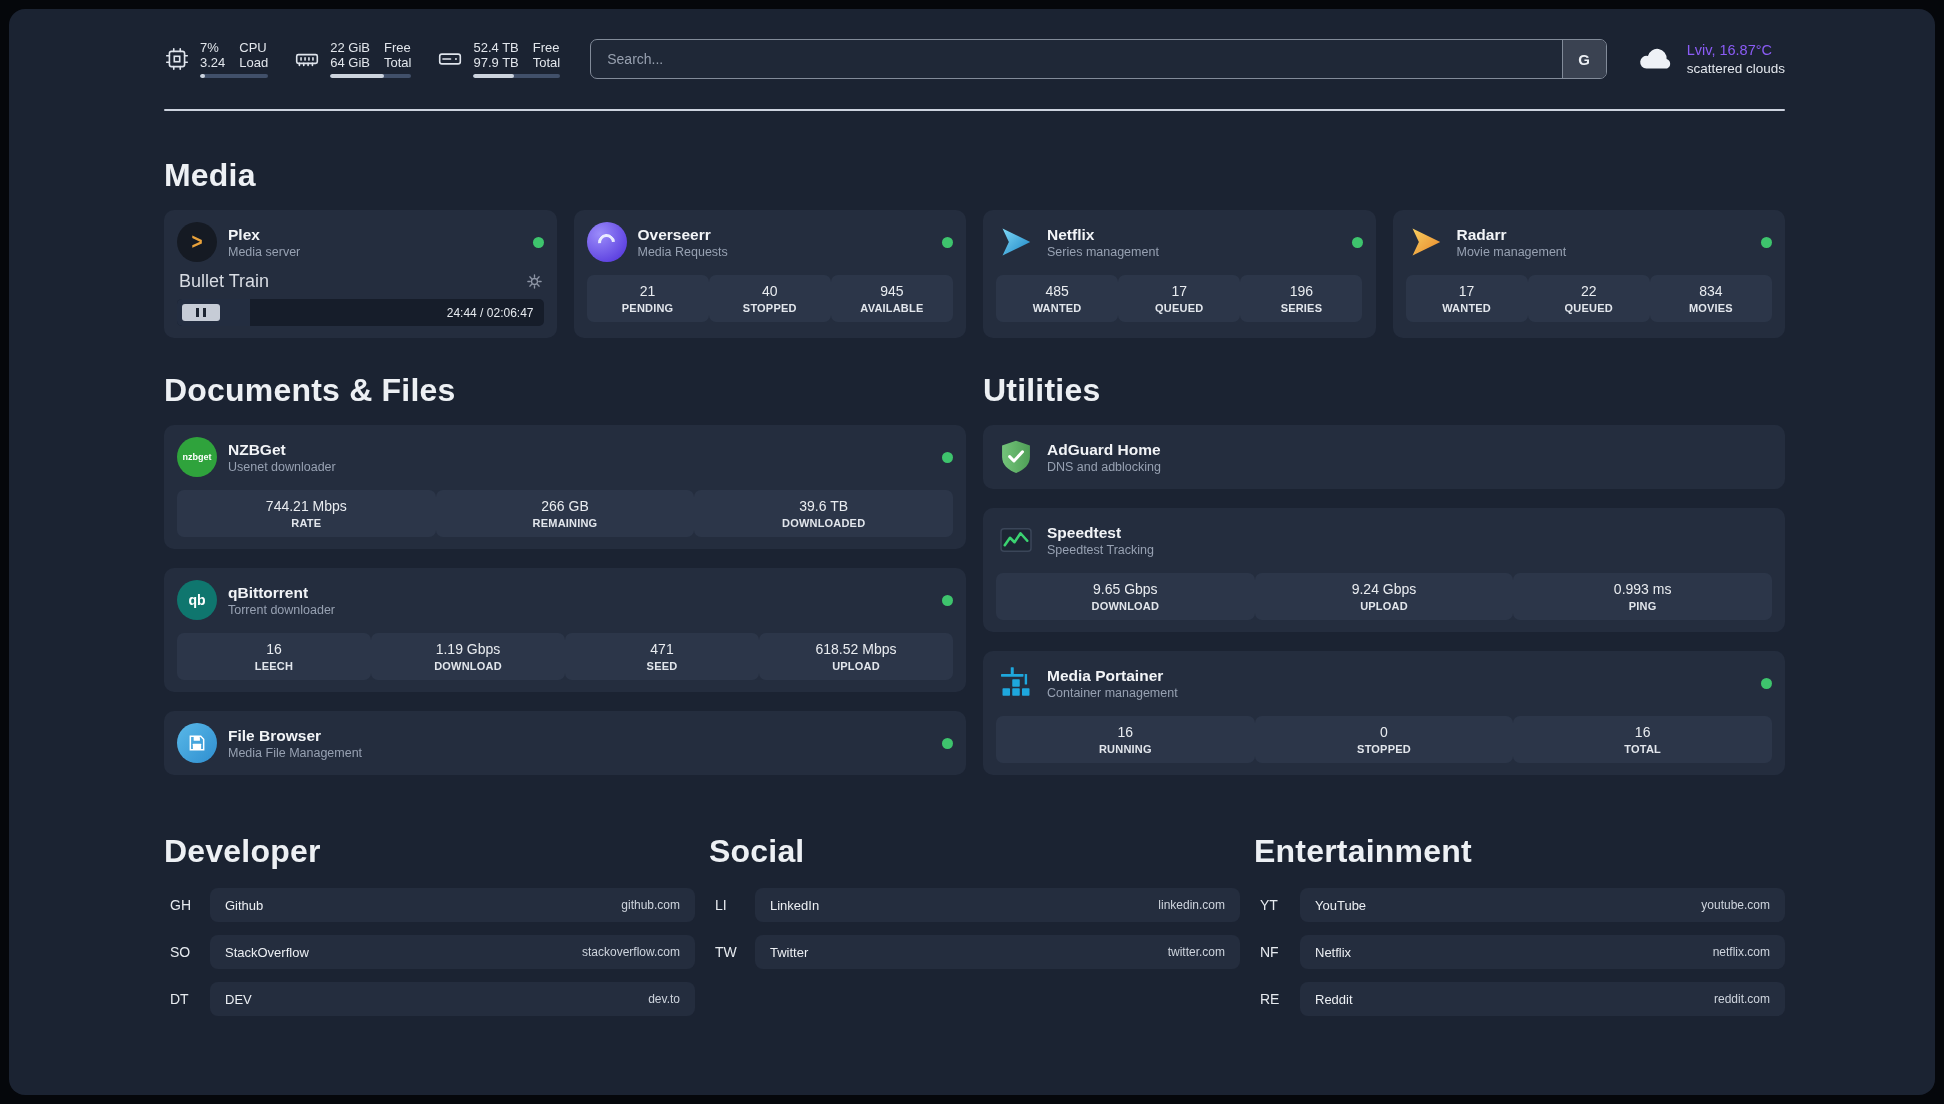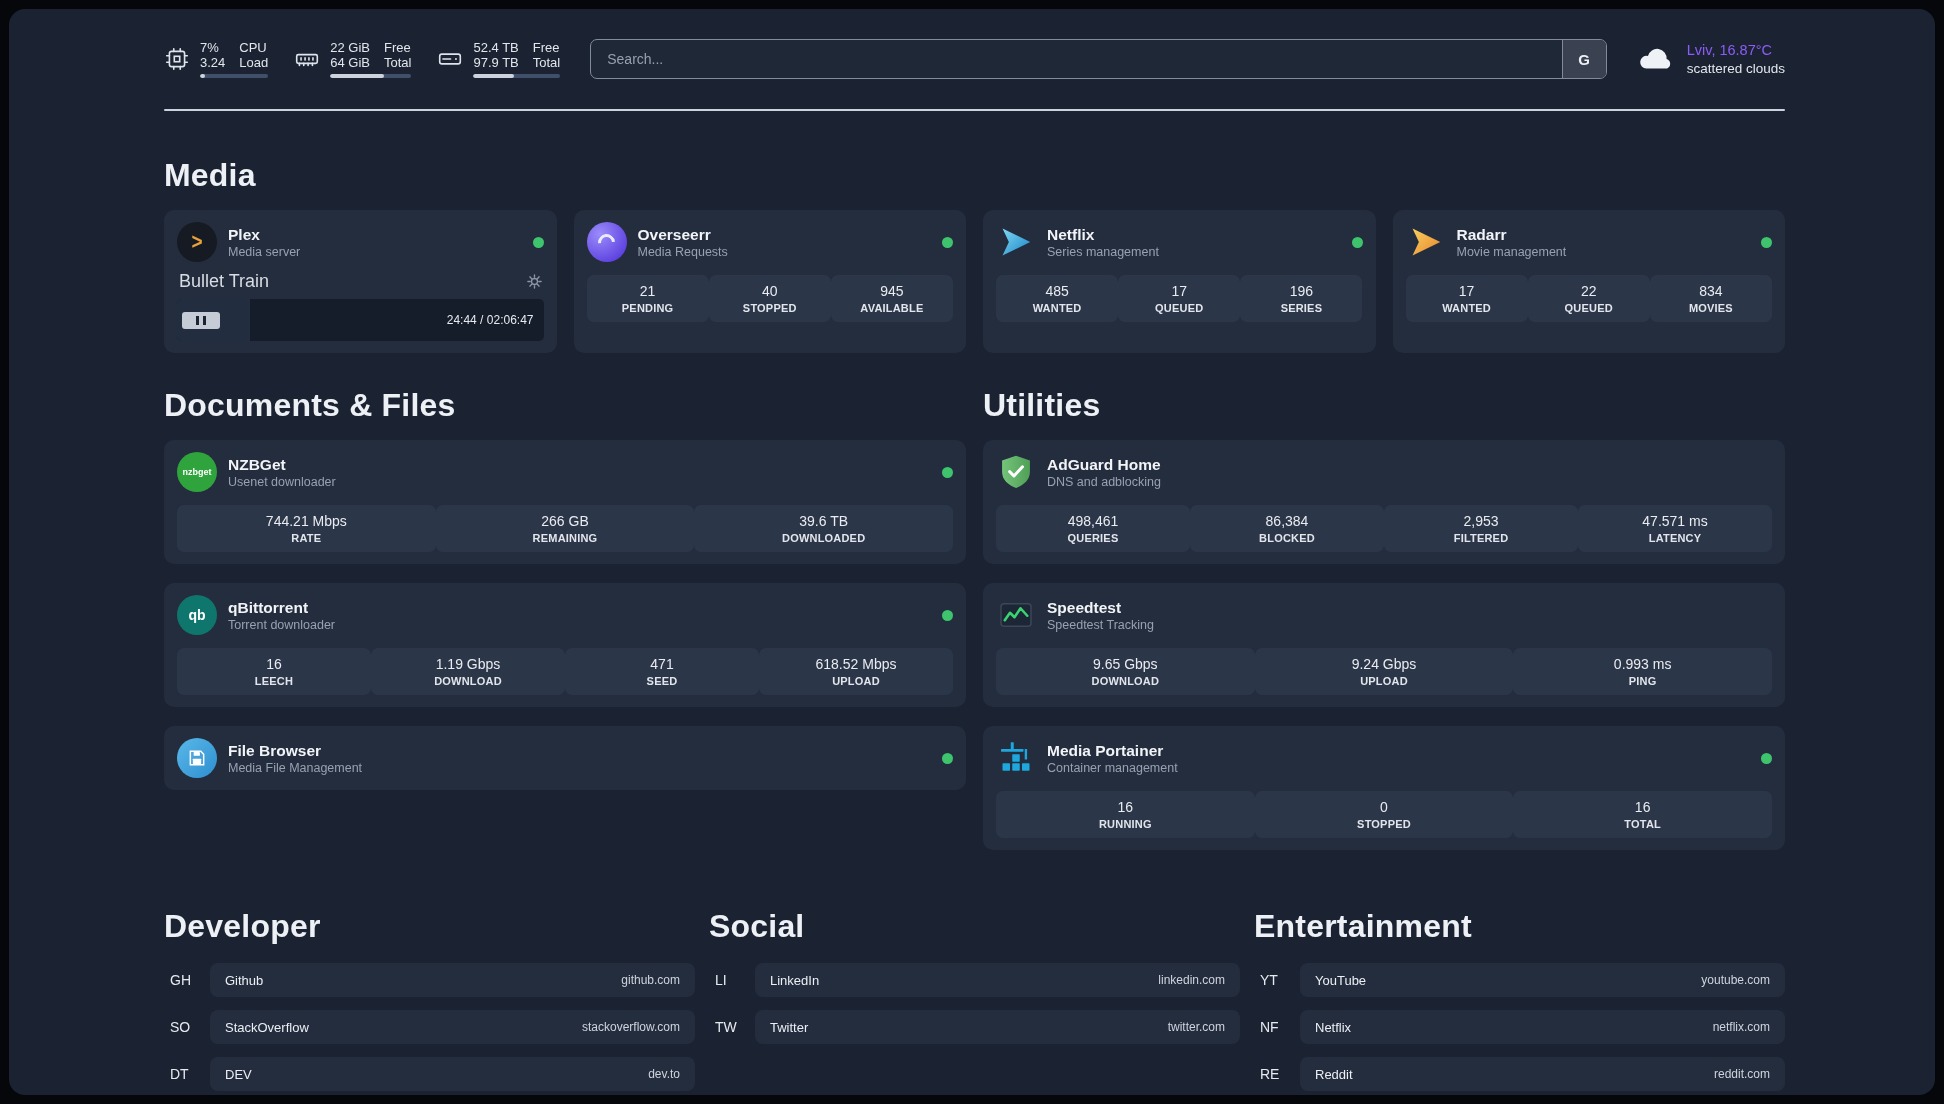--- a/index.html
+++ b/index.html
@@ -48,21 +48,21 @@
 
   .stat-row{display:grid;grid-auto-flow:column;grid-auto-columns:1fr;margin-top:13px;}
   .stat{background:#2c3649;border-radius:7px;text-align:center;padding:8px 4px 7px;}
   .stat-value{font-size:14px;color:#e9ecf0;line-height:17px;white-space:nowrap;}
   .stat-label{font-size:11px;font-weight:700;color:#e2e6ec;line-height:14px;margin-top:1px;letter-spacing:.2px;}
 
   
   .np-row{display:flex;align-items:center;margin-top:9px;padding:0 2px;}
   .np-title{font-size:18px;color:#d8dce3;}
   .gear{margin-left:auto;cursor:pointer;display:flex;align-items:center;}
-  .player{margin-top:7px;height:42px;background:#161d2a;border-radius:5px;display:flex;align-items:center;
+  .player{margin-top:7px;height:27px;background:#161d2a;border-radius:5px;display:flex;align-items:center;
           position:relative;padding:0 10px 0 5px;overflow:hidden;}
   .player-progress{position:absolute;left:0;top:0;bottom:0;background:#232d40;}
   .pause-pill{width:38px;height:17px;background:#c6ccd6;border-radius:3px;border:none;display:flex;align-items:center;
               justify-content:center;gap:4px;position:relative;cursor:pointer;padding:0;}
   .pause-bar{width:3px;height:9px;background:#1d2431;display:block;}
   .player-time{margin-left:auto;font-size:12px;color:#e6eaef;position:relative;white-space:nowrap;}
 
   
   .columns{display:grid;grid-template-columns:1fr 1fr;gap:17px;align-items:start;}
   .col .section-title{margin:34px 0 16px;}
@@ -410,38 +410,20 @@
                     </defs>
                 <path d="M12 1.8l8.8 3v7.1c0 4.9-3.7 8.4-8.8 10.2C6.9 20.3 3.2 16.8 3.2 11.9V4.8z" fill="url(#grad-shield)"></path>
                 <path d="M8 11.8l2.7 2.7 5.4-5.8" stroke="#fff" stroke-width="1.9" fill="none" stroke-linecap="round" stroke-linejoin="round"></path>
               </svg>
             </div>
             <div class="app-titles">
               <div class="app-name">AdGuard Home</div>
               <div class="app-sub">DNS and adblocking</div>
             </div>
           </div>
-          <div class="stat-row">
-            <div class="stat">
-              <div class="stat-value">498,461</div>
-              <div class="stat-label">QUERIES</div>
-            </div>
-            <div class="stat">
-              <div class="stat-value">86,384</div>
-              <div class="stat-label">BLOCKED</div>
-            </div>
-            <div class="stat">
-              <div class="stat-value">2,953</div>
-              <div class="stat-label">FILTERED</div>
-            </div>
-            <div class="stat">
-              <div class="stat-value">47.571 ms</div>
-              <div class="stat-label">LATENCY</div>
-            </div>
-          </div>
         </div>
 
         <div class="card">
           <div class="card-head">
             <div class="app-icon icon-speedtest">
               <svg viewBox="0 0 24 24" width="36" height="36">
                 <rect x="2" y="4.5" width="20" height="15" rx="2" fill="#1d2634" stroke="#3b4659" stroke-width="1"></rect>
                 <polyline points="4.5,15.5 8,10.5 11,13.5 15,7.5 19.5,12.5" fill="none" stroke="#3bd371" stroke-width="1.7" stroke-linejoin="round" stroke-linecap="round"></polyline>
               </svg>
             </div>

